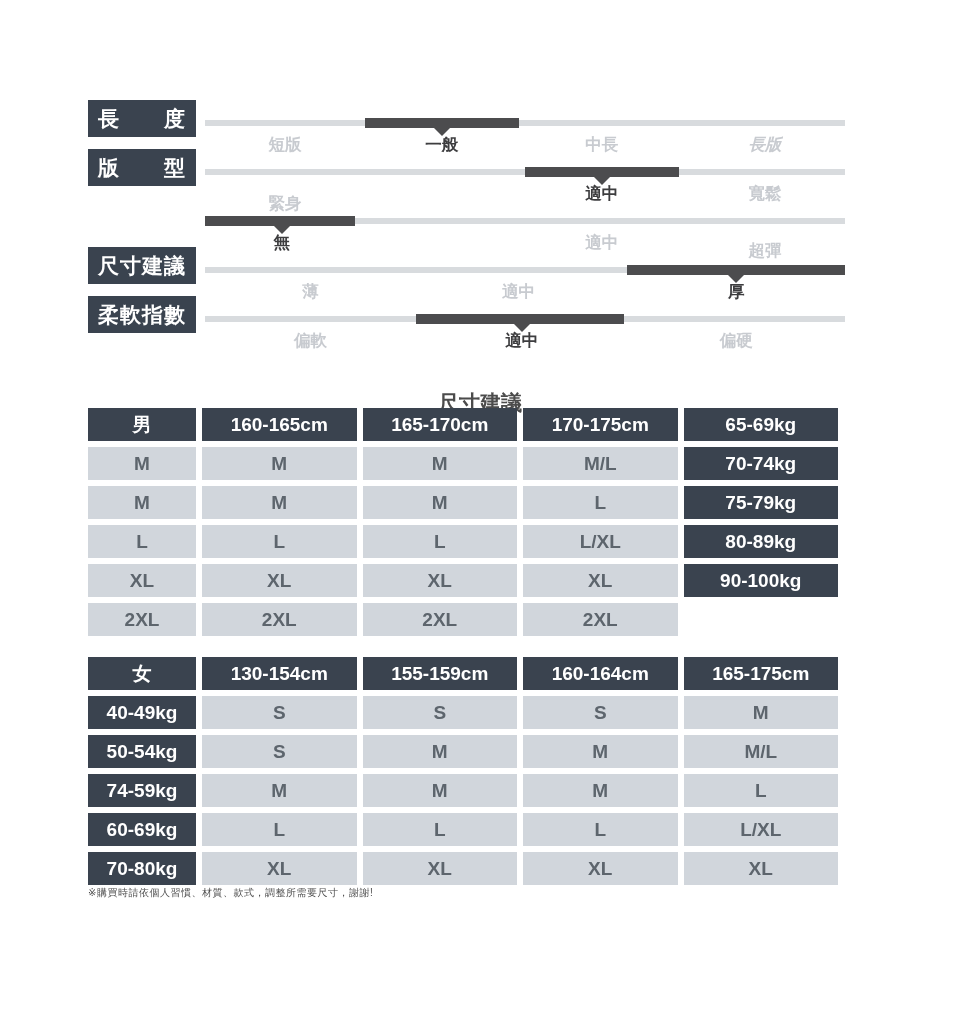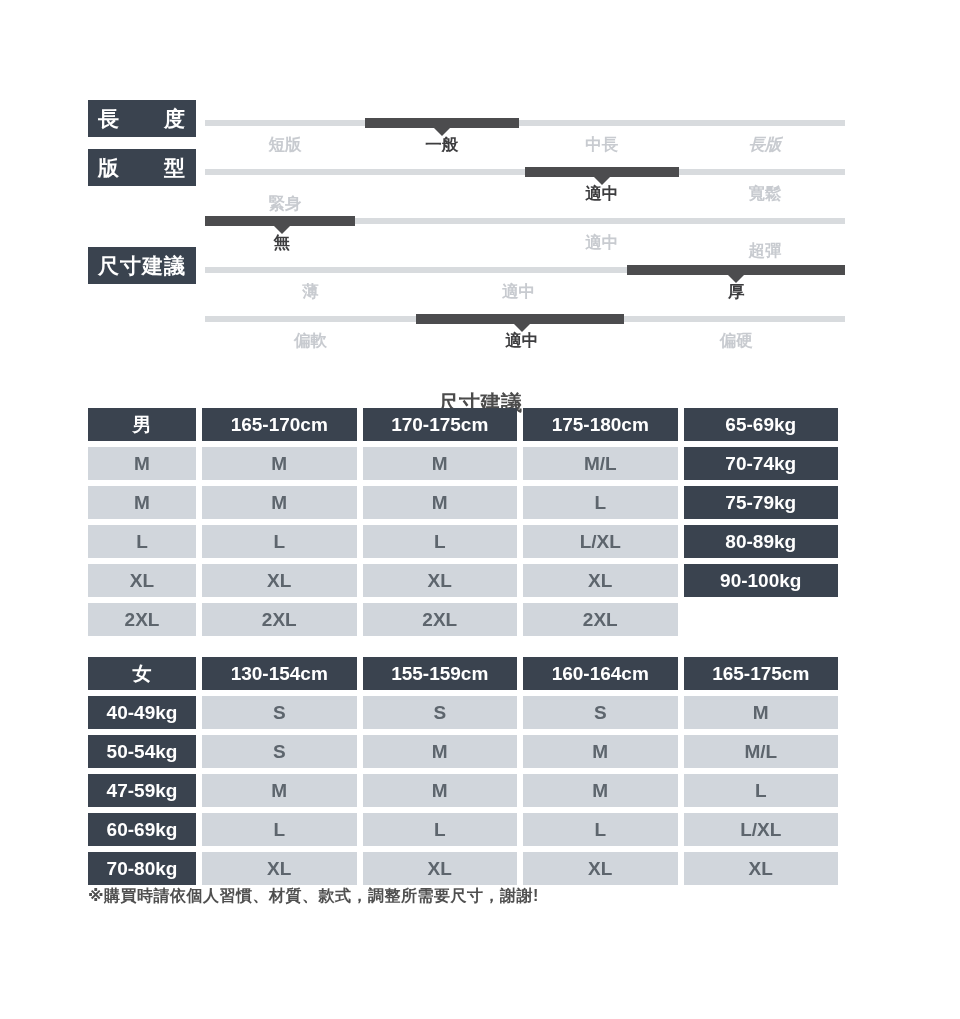--- a/index.html
+++ b/index.html
@@ -50,21 +50,21 @@
   #table-women{top:657px;}
   .cell{
     height:33px;display:flex;align-items:center;justify-content:center;
     font-weight:bold;font-size:19px;
   }
   .cell.th{background:var(--dark-slate);color:#ffffff;}
   .cell.td{background:var(--cell-bg);color:var(--cell-text);}
   
   .footnote{
     position:absolute;top:886px;left:88px;margin:0;
-    font-size:16px;font-weight:bold;color:var(--note-text);
+    font-size:10px;font-weight:normal;color:var(--note-text);
     letter-spacing:0.5px;
   }
 </style>
 </head>
 <body>
 
 <div class="page" style="--dark-slate: #3a434f; --track-light: #d8dbde; --track-dark: #4c4c4e; --option-inactive: #c8cbd0; --option-active: #3d3d3f; --cell-bg: #d1d6dc; --cell-text: #5d656d; --note-text: #4f4f4f;">
 
   <div class="sliders" id="sliders">
       <div class="attr-row">
@@ -105,38 +105,39 @@
         <div class="attr-track">
           <div class="track-base"></div>
           <div class="track-fill" style="left: 66%; width: 34%;"></div>
           <div class="track-marker" style="left: 83%;"></div>
           <div class="attr-option" style="left: 16.5%;">薄</div>
           <div class="attr-option" style="left: 49%;">適中</div>
           <div class="attr-option active" style="left: 83%;">厚</div>
         </div>
       </div>
       <div class="attr-row">
+        <div class="attr-label">柔軟指數</div>
         <div class="attr-track">
           <div class="track-base"></div>
           <div class="track-fill" style="left: 33%; width: 32.5%;"></div>
           <div class="track-marker" style="left: 49.5%;"></div>
           <div class="attr-option" style="left: 16.5%;">偏軟</div>
           <div class="attr-option active" style="left: 49.5%;">適中</div>
           <div class="attr-option" style="left: 83%;">偏硬</div>
         </div>
       </div>
     </div>
 
   <h2 class="section-title">尺寸建議</h2>
 
   <div class="size-table" id="table-men">
       <div class="cell th">男</div>
+      <div class="cell th">160-165cm</div>
       <div class="cell th">165-170cm</div>
       <div class="cell th">170-175cm</div>
-      <div class="cell th">175-180cm</div>
       <div class="cell th">65-69kg</div>
       <div class="cell td">M</div>
       <div class="cell td">M</div>
       <div class="cell td">M</div>
       <div class="cell td">M/L</div>
       <div class="cell th">70-74kg</div>
       <div class="cell td">M</div>
       <div class="cell td">M</div>
       <div class="cell td">M</div>
       <div class="cell td">L</div>
@@ -165,21 +166,21 @@
       <div class="cell th">40-49kg</div>
       <div class="cell td">S</div>
       <div class="cell td">S</div>
       <div class="cell td">S</div>
       <div class="cell td">M</div>
       <div class="cell th">50-54kg</div>
       <div class="cell td">S</div>
       <div class="cell td">M</div>
       <div class="cell td">M</div>
       <div class="cell td">M/L</div>
-      <div class="cell th">47-59kg</div>
+      <div class="cell th">74-59kg</div>
       <div class="cell td">M</div>
       <div class="cell td">M</div>
       <div class="cell td">M</div>
       <div class="cell td">L</div>
       <div class="cell th">60-69kg</div>
       <div class="cell td">L</div>
       <div class="cell td">L</div>
       <div class="cell td">L</div>
       <div class="cell td">L/XL</div>
       <div class="cell th">70-80kg</div>

